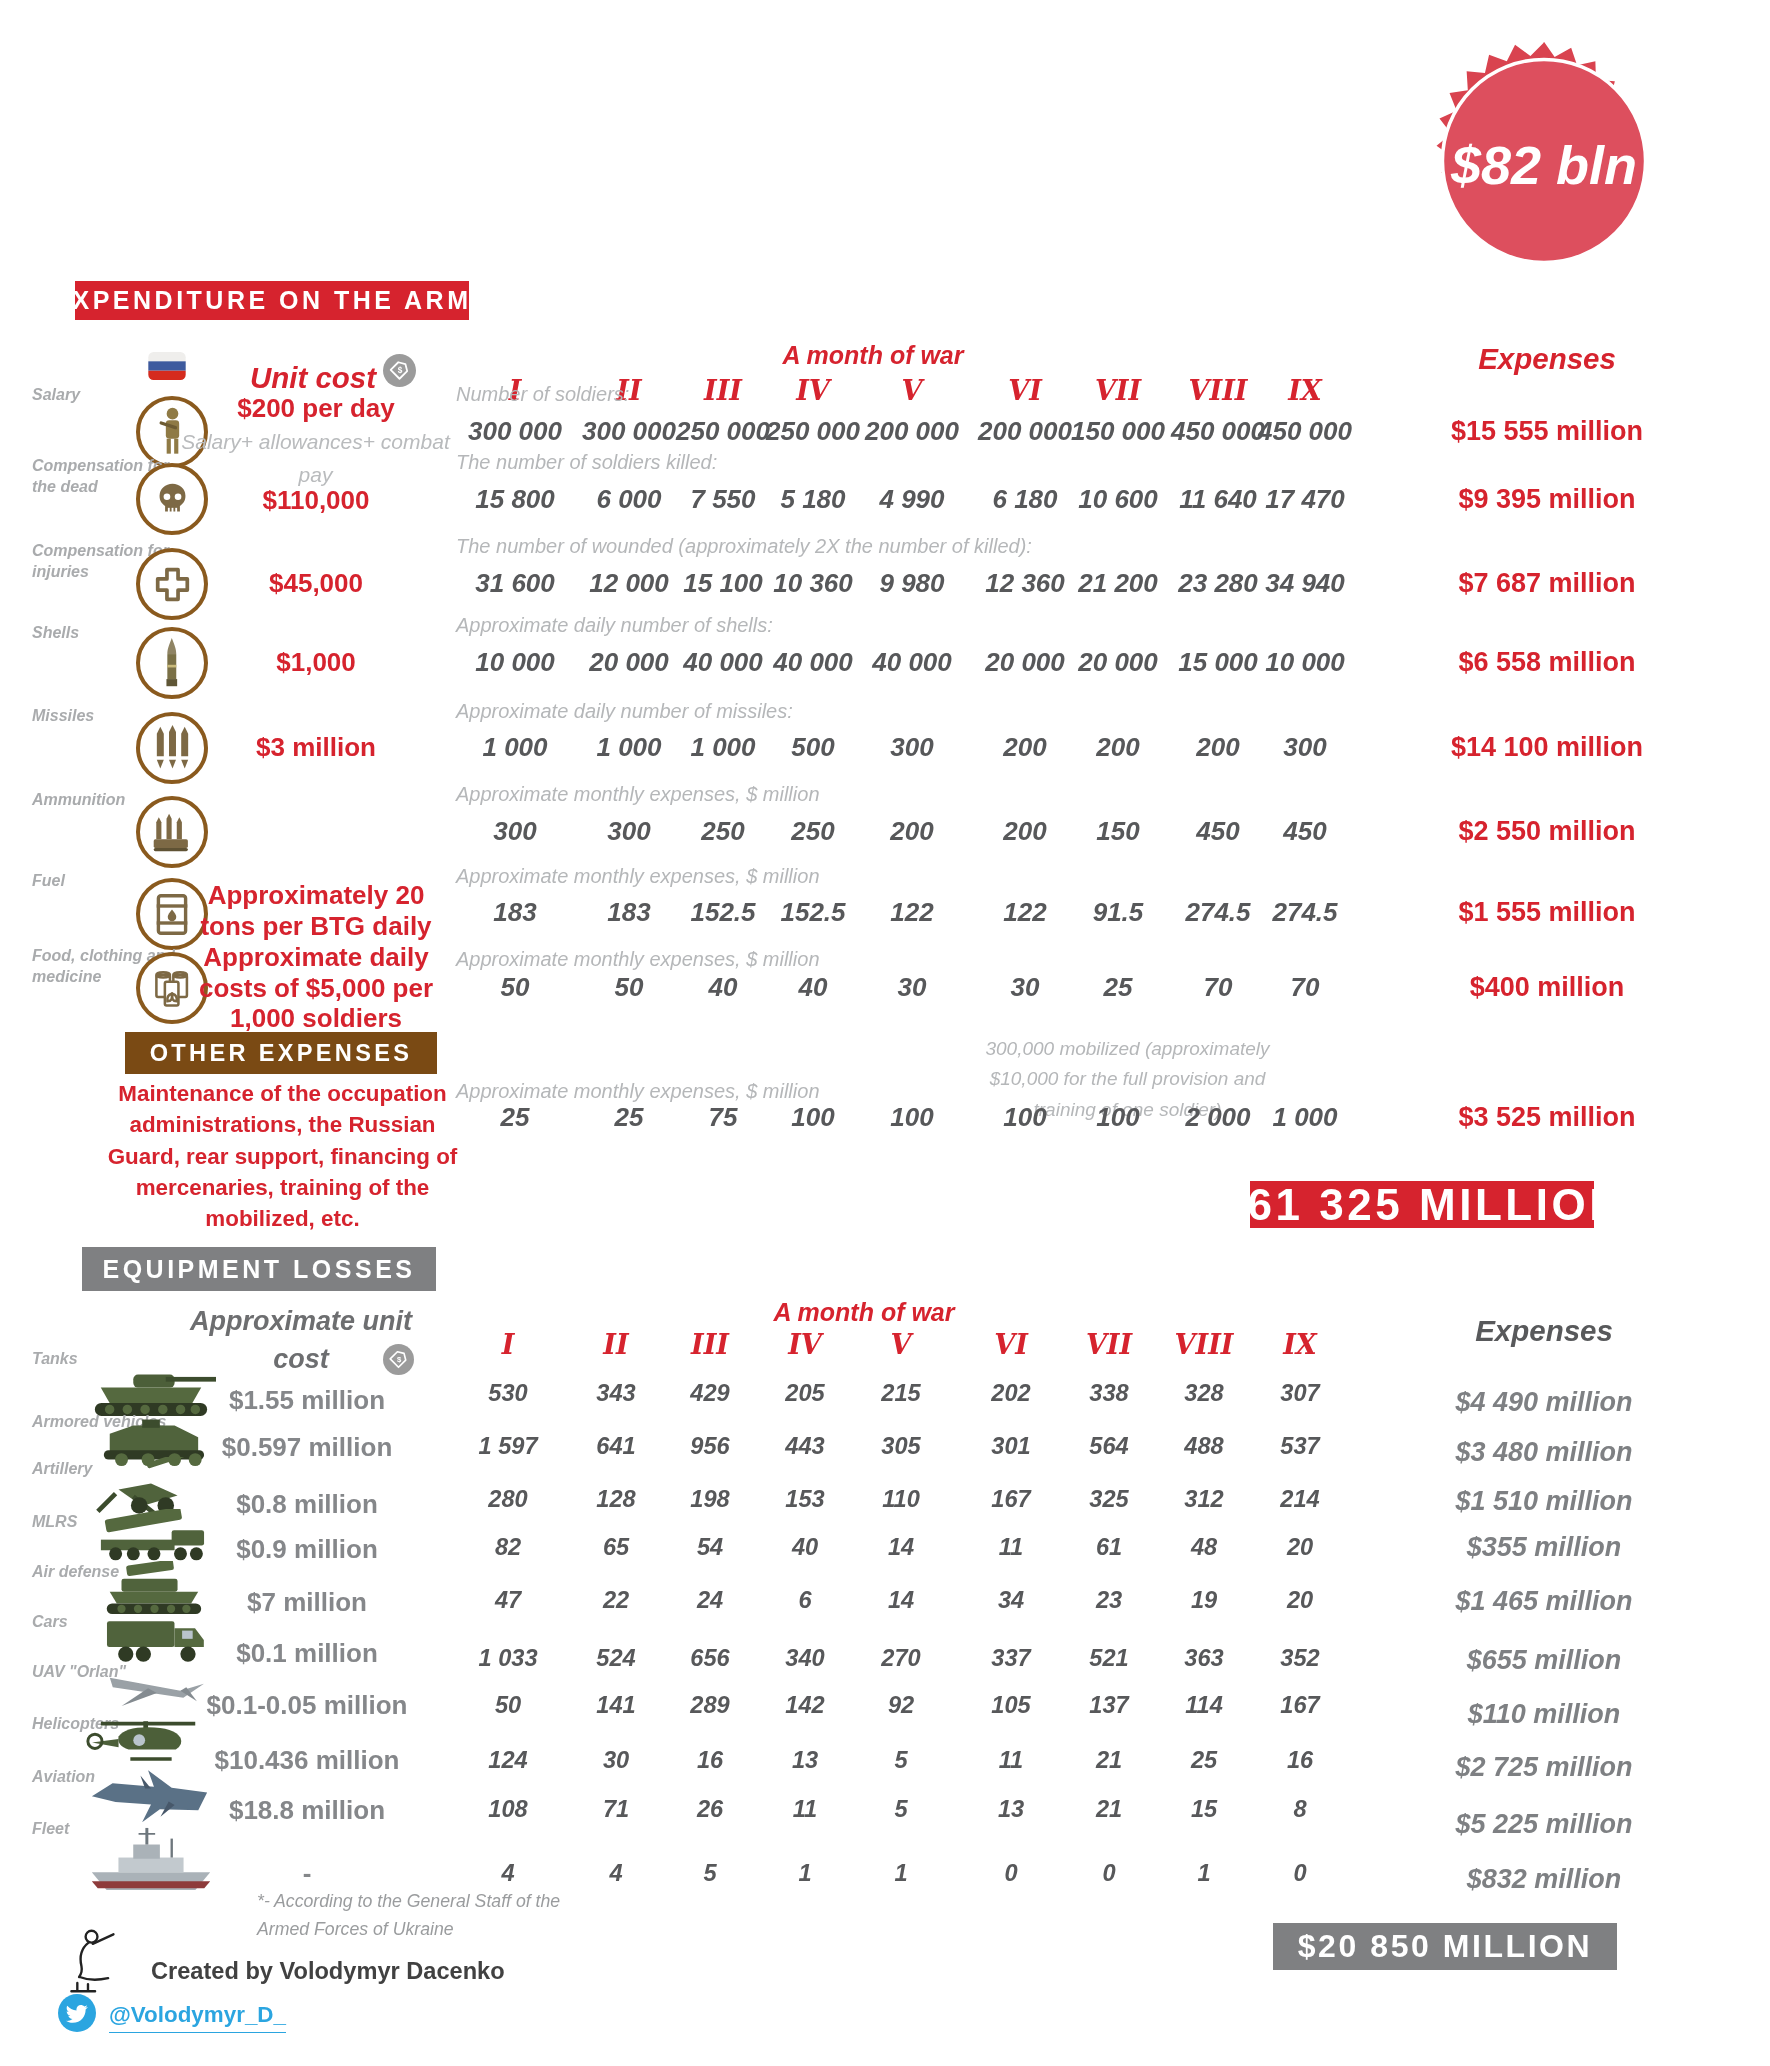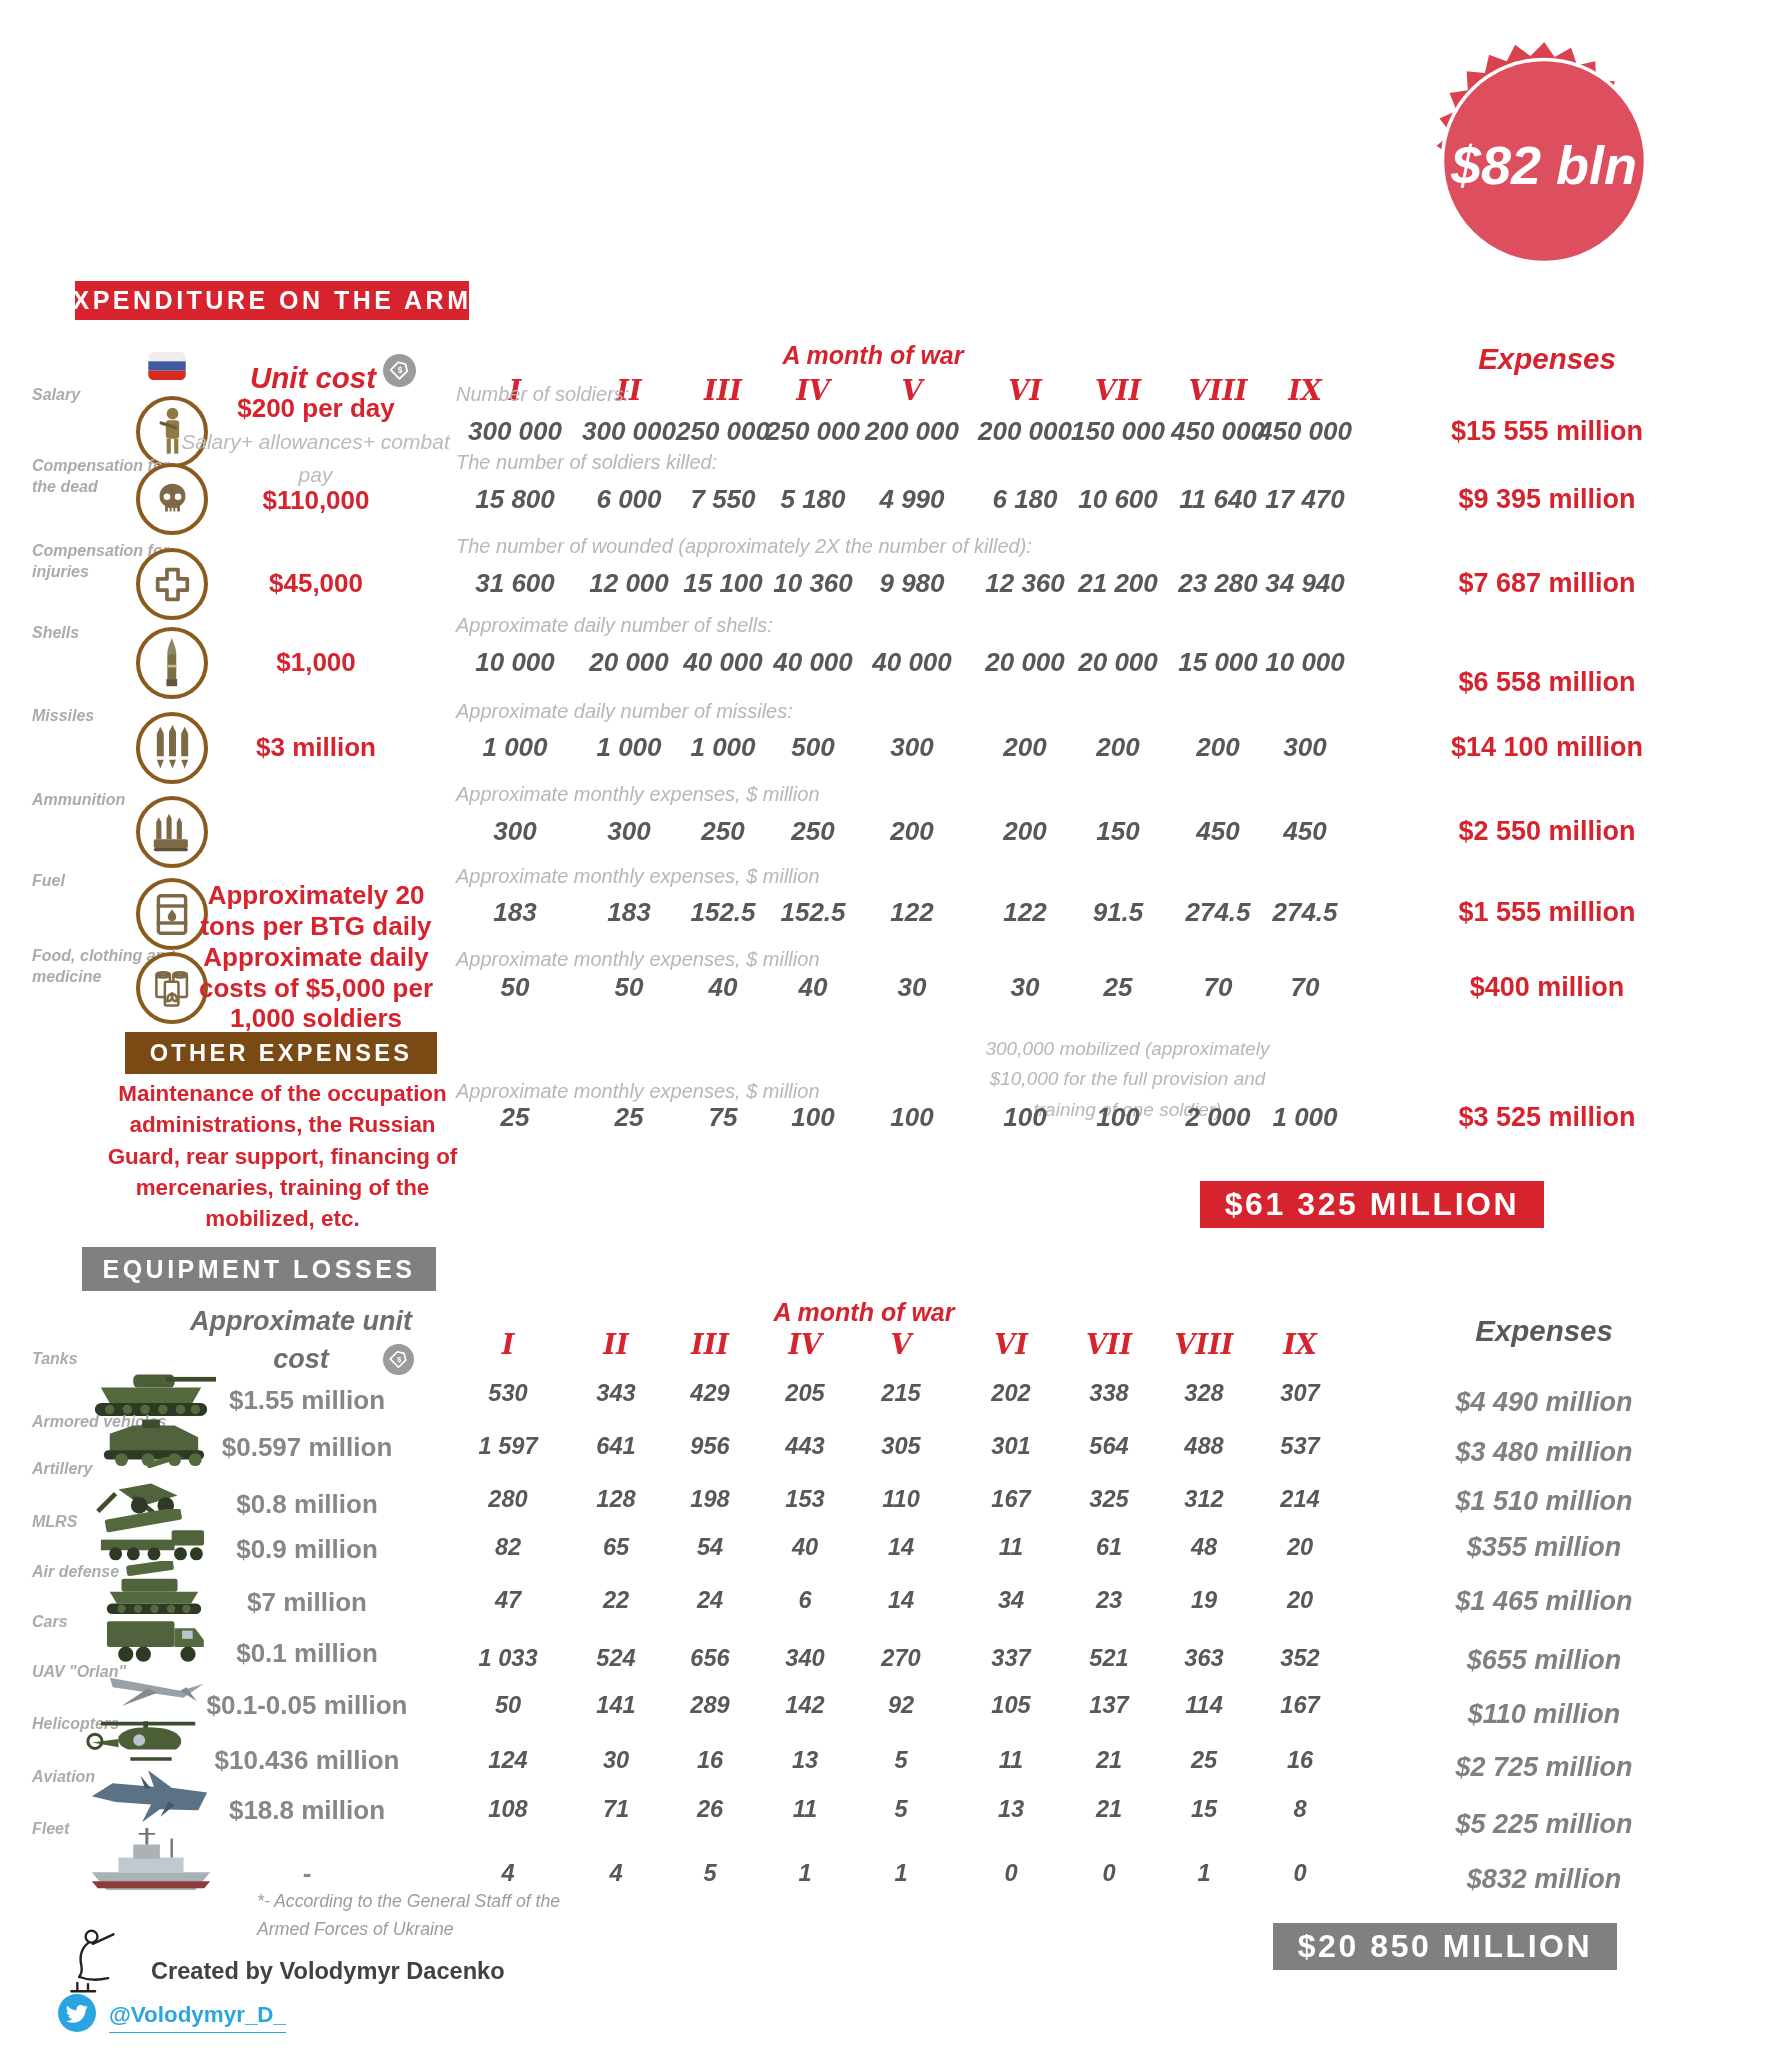--- a/index.html
+++ b/index.html
@@ -197,21 +197,21 @@
     <b>10 000</b>
       <b>20 000</b>
       <b>40 000</b>
       <b>40 000</b>
       <b>40 000</b>
       <b>20 000</b>
       <b>20 000</b>
       <b>15 000</b>
       <b>10 000</b>
   </div>
-  <div class="exp" style="top:647px;margin-top:20px;">$6 558 million</div>
+  <div class="exp" style="top:647px;">$6 558 million</div>
 
   <div class="lbl" style="top:706px;">Missiles</div>
   <div class="circ" style="top:712px;">
     <svg width="39" height="47" viewBox="0 0 44 54">
       <g fill="#7d6945">
         <path d="M8 2 l4 8 v26 h-8 v-26 z"></path>
           <path d="M4 40 h8 l-4 10 z"></path>
         <path d="M22 0 l4 8 v28 h-8 v-28 z"></path>
           <path d="M18 40 h8 l-4 10 z"></path>
         <path d="M36 2 l4 8 v26 h-8 v-26 z"></path>
@@ -323,21 +323,21 @@
       <b>75</b>
       <b>100</b>
       <b>100</b>
       <b>100</b>
       <b>100</b>
       <b>2 000</b>
       <b>1 000</b>
   </div>
   <div class="exp" style="top:1102px;">$3 525 million</div>
 
-  <div class="bar red" style="left:1200px;top:1181px;width:344px;height:47px;font-size:32px;letter-spacing:0.08em;text-align:right;">$61 325 MILLION</div>
+  <div class="bar red" style="left:1250px;top:1181px;width:344px;height:47px;font-size:44px;letter-spacing:0.08em;text-align:right;">$61 325 MILLION</div>
 
   <div class="bar gray" style="left:82px;top:1247px;width:354px;height:44px;font-size:25px;">EQUIPMENT LOSSES</div>
 
   <div class="eq-uc-hd">Approximate unit cost</div>
   <svg class="abs" style="left:383px;top:1344px;" width="31" height="31" viewBox="0 0 56 56">
     <circle cx="28" cy="28" r="28" fill="#9b9b9b"></circle>
     <path d="M26 14 l12 3 3 12 -13 13 -15 -15 z" fill="none" stroke="#fff" stroke-width="3" stroke-linejoin="round"></path>
     <text x="29" y="33" font-size="14" fill="#fff" text-anchor="middle" font-weight="bold">$</text>
   </svg>
 

